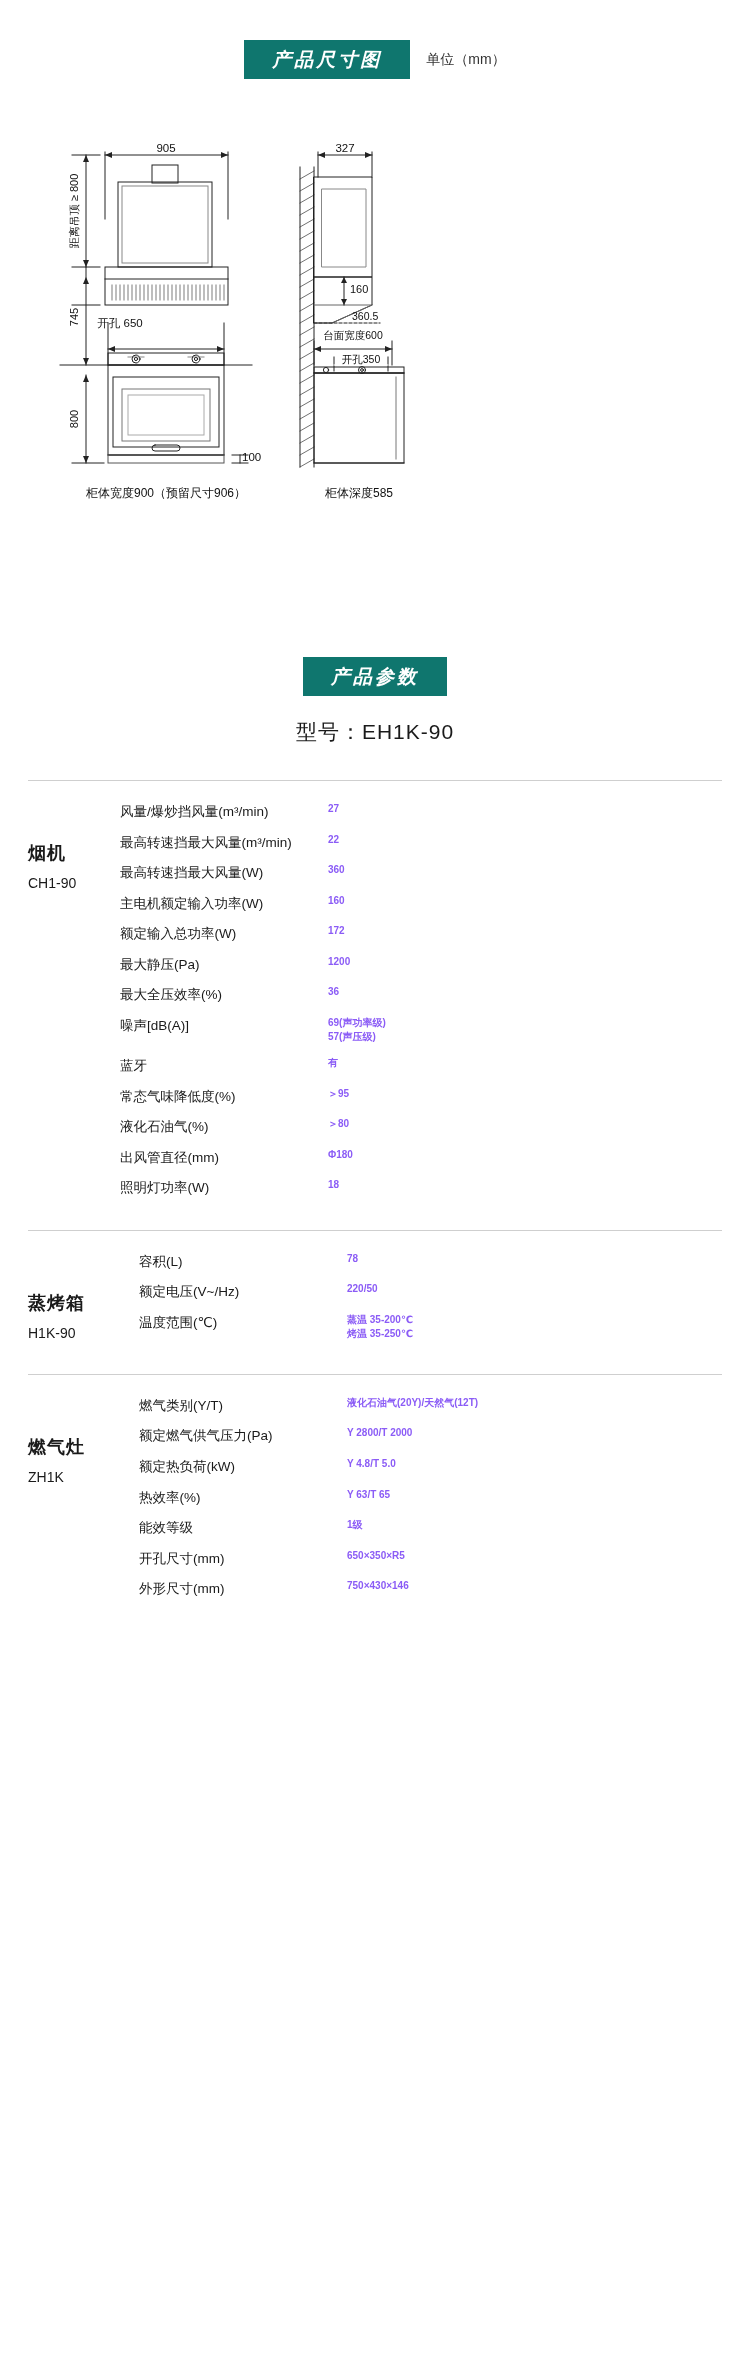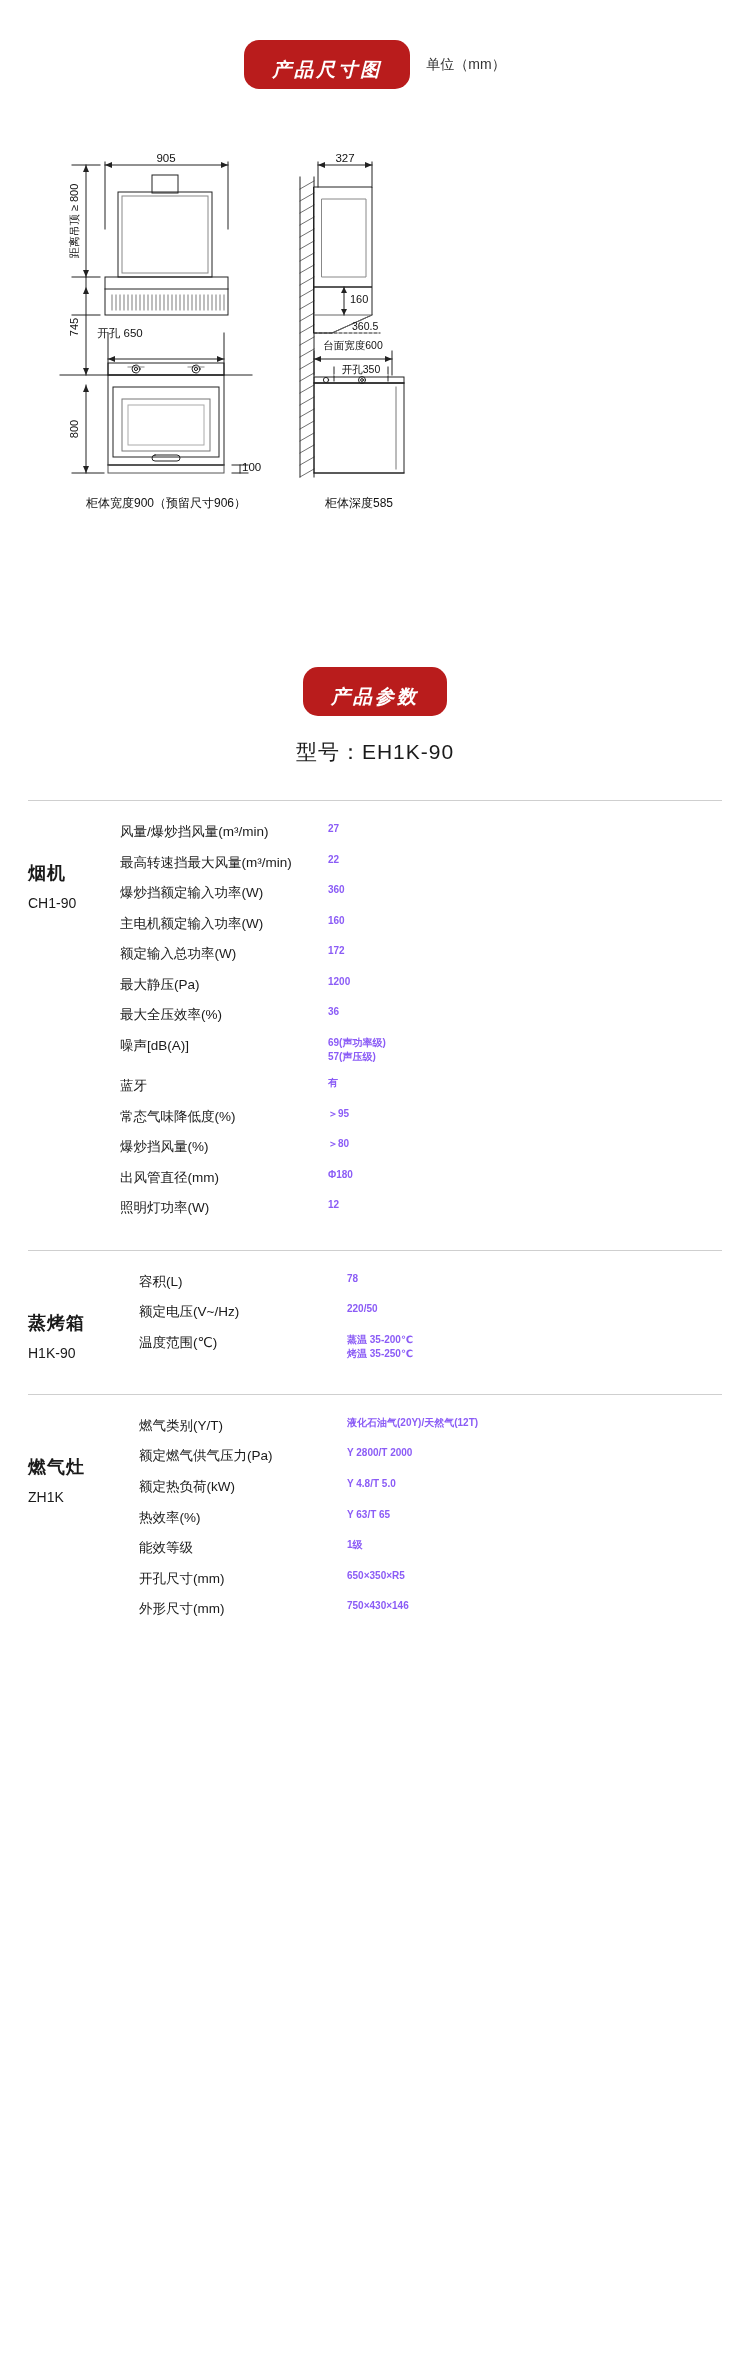--- a/index.html
+++ b/index.html
@@ -14,29 +14,28 @@
   }
 
   
   .banner-row {
     display: flex;
     align-items: center;
     justify-content: center;
     gap: 16px;
   }
   .banner {
-    background: #b91c1c;
+    background: #0f766e;
     color: #ffffff;
     font-size: 19px;
     letter-spacing: 3px;
-    padding: 20px 28px 10px 28px;
+    padding: 10px 28px 10px 28px;
     font-style: italic;
     font-weight: bold;
     line-height: 1;
-    border-radius: 15px;
   }
   .banner-note {
     font-size: 14px;
     color: #333;
   }
 
   
   .drawing-wrap {
     position: relative;
     width: 612px;
@@ -318,21 +317,21 @@
       <div class="group-rows">
         <div class="prow">
           <div class="p-label">风量/爆炒挡风量(m³/min)</div>
           <div class="p-value">27</div>
         </div>
         <div class="prow">
           <div class="p-label">最高转速挡最大风量(m³/min)</div>
           <div class="p-value">22</div>
         </div>
         <div class="prow">
-          <div class="p-label">爆炒挡额定输入功率(W)</div>
+          <div class="p-label">最高转速挡最大风量(W)</div>
           <div class="p-value">360</div>
         </div>
         <div class="prow">
           <div class="p-label">主电机额定输入功率(W)</div>
           <div class="p-value">160</div>
         </div>
         <div class="prow">
           <div class="p-label">额定输入总功率(W)</div>
           <div class="p-value">172</div>
         </div>
@@ -351,30 +350,30 @@
         </div>
         <div class="prow">
           <div class="p-label">蓝牙</div>
           <div class="p-value">有</div>
         </div>
         <div class="prow">
           <div class="p-label">常态气味降低度(%)</div>
           <div class="p-value">＞95</div>
         </div>
         <div class="prow">
-          <div class="p-label">爆炒挡风量(%)</div>
+          <div class="p-label">液化石油气(%)</div>
           <div class="p-value">＞80</div>
         </div>
         <div class="prow">
           <div class="p-label">出风管直径(mm)</div>
           <div class="p-value">Φ180</div>
         </div>
         <div class="prow">
           <div class="p-label">照明灯功率(W)</div>
-          <div class="p-value">12</div>
+          <div class="p-value">18</div>
         </div>
       </div>
     </div>
     <div class="group">
       <div class="group-head">
         <div class="g-title">蒸烤箱</div>
         <div class="g-sub">H1K-90</div>
       </div>
       <div class="group-rows">
         <div class="prow">

